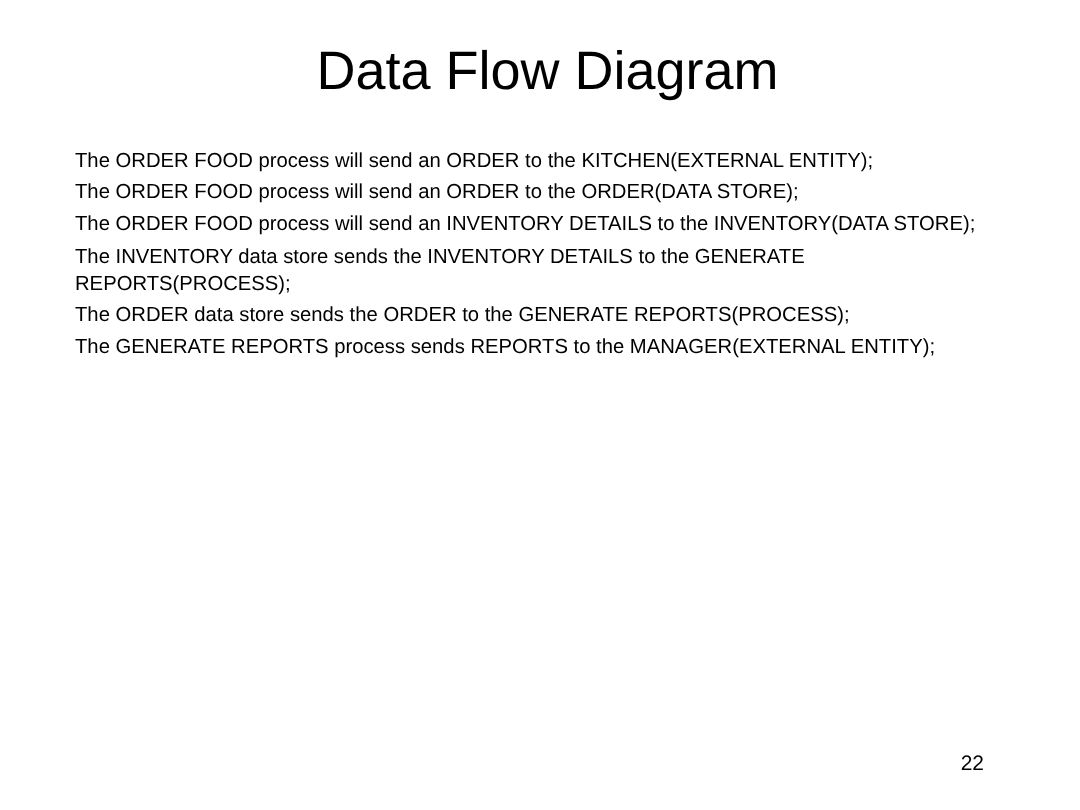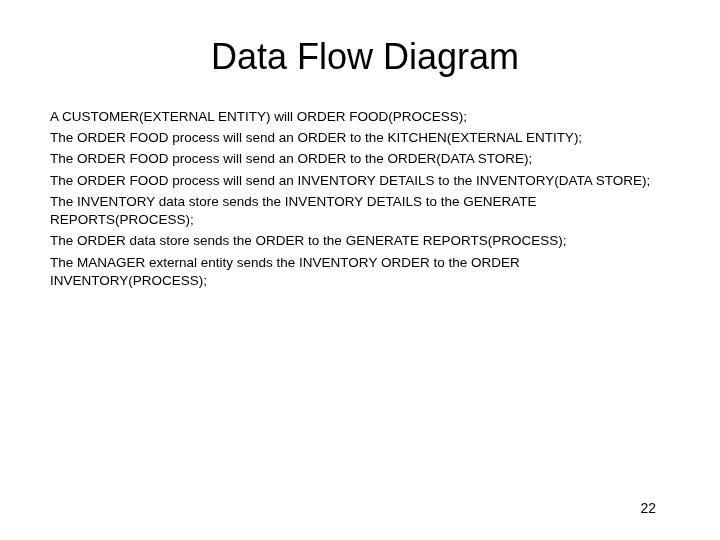--- a/index.html
+++ b/index.html
@@ -13,21 +13,21 @@
       background: #ffffff;
       font-family: Arial, Helvetica, sans-serif;
       color: #000000;
       position: relative;
       padding: 20px 40px 20px 50px;
     }
     .title {
       font-size: 36px;
       font-weight: normal;
       text-align: center;
-      margin-top: 16px;
+      margin-top: 6px;
       margin-bottom: 30px;
     }
     .content {
       font-size: 13.5px;
       line-height: 1.35;
     }
     .content p {
       margin-bottom: 3px;
     }
     .page-number {
@@ -36,22 +36,21 @@
       right: 64px;
       font-size: 14px;
     }
   </style>
 </head>
 <body>
 
 <h1 class="title">Data Flow Diagram</h1>
 
 <div class="content">
-  <p>A CUSTOMER(EXTERNAL ENTITY) will ORDER FOOD(PROCESS);</p>
   <p>The ORDER FOOD process will send an ORDER to the KITCHEN(EXTERNAL ENTITY);</p>
   <p>The ORDER FOOD process will send an ORDER to the ORDER(DATA STORE);</p>
   <p>The ORDER FOOD process will send an INVENTORY DETAILS to the INVENTORY(DATA STORE);</p>
   <p>The INVENTORY data store sends the INVENTORY DETAILS to the GENERATE REPORTS(PROCESS);</p>
   <p>The ORDER data store sends the ORDER to the GENERATE REPORTS(PROCESS);</p>
-  <p>The MANAGER external entity sends the INVENTORY ORDER  to the ORDER INVENTORY(PROCESS);</p>
+  <p>The GENERATE REPORTS process sends REPORTS to the MANAGER(EXTERNAL ENTITY);</p>
 </div>
 
 <div class="page-number">22</div>
 
 </body></html>

